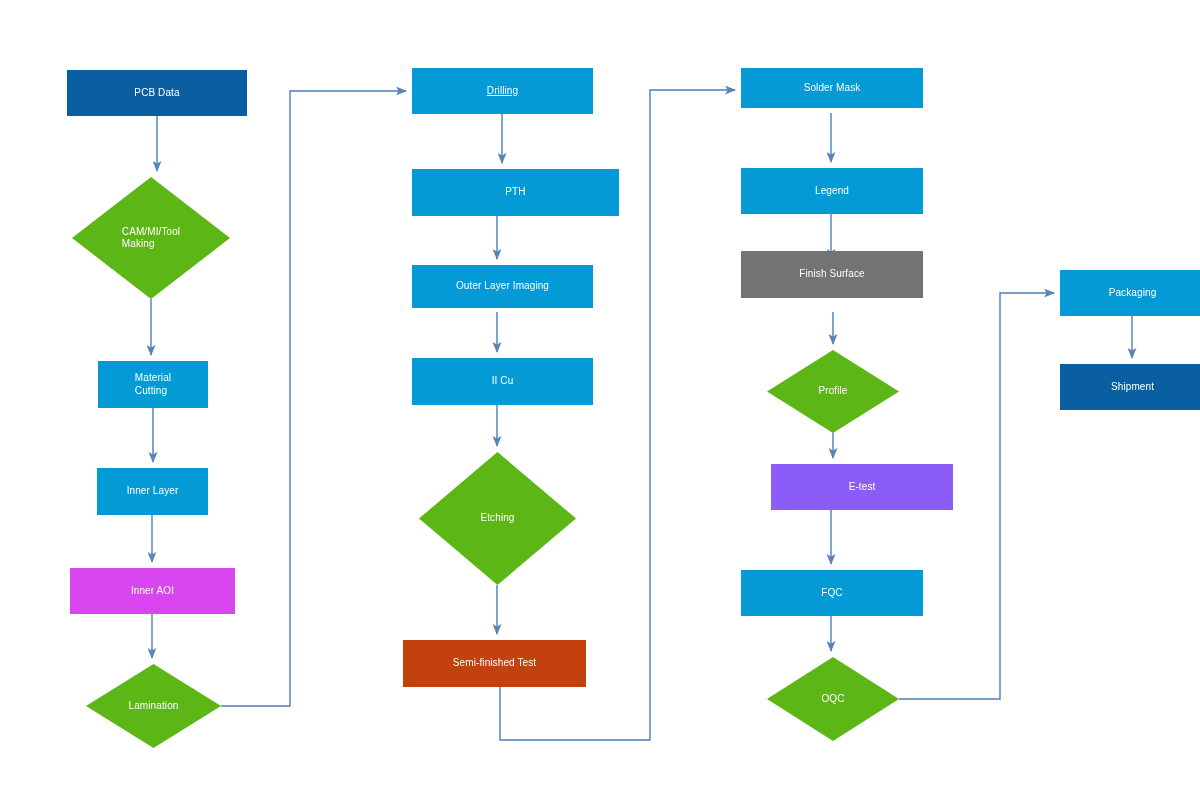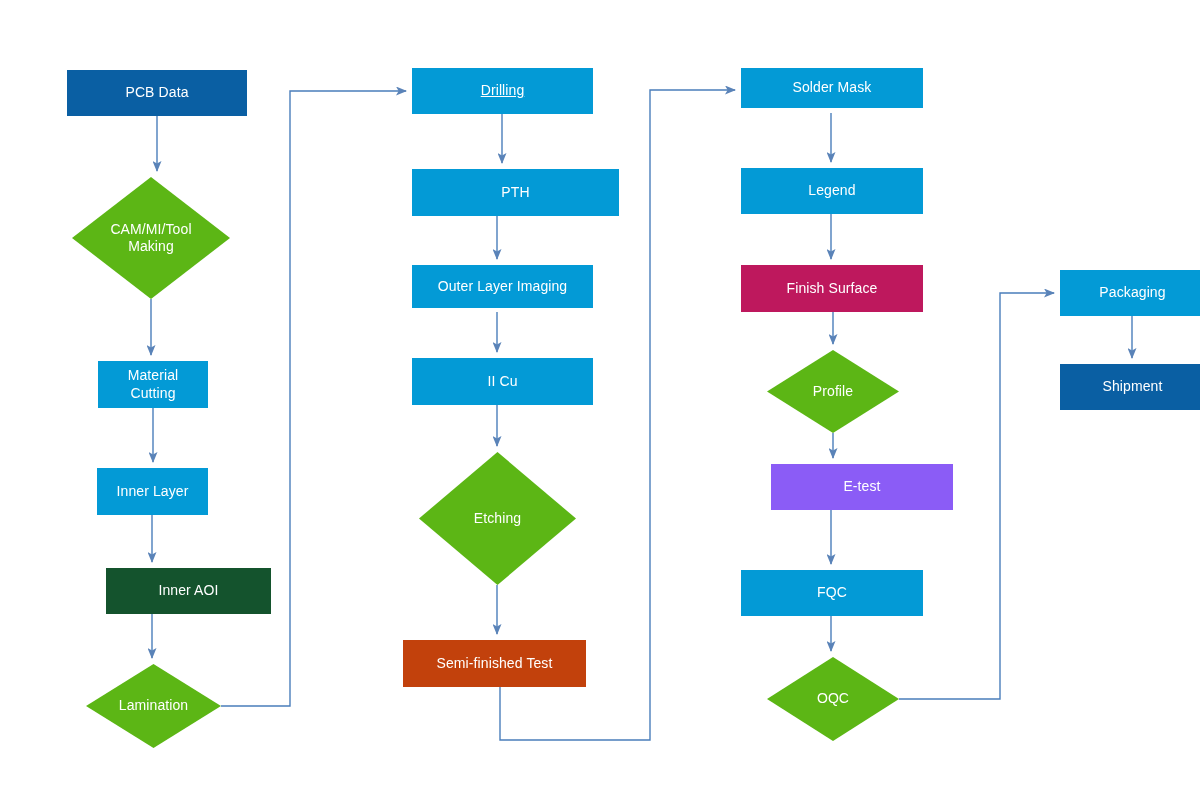--- a/index.html
+++ b/index.html
@@ -21,23 +21,23 @@
     top: 0;
     width: 1200px;
     height: 800px;
     pointer-events: none;
   }
   .node {
     position: absolute;
     display: flex;
     align-items: center;
     justify-content: center;
-    text-align: center;
+    text-align: left;
     color: #ffffff;
-    font-size: 14px;
+    font-size: 10px;
     line-height: 1.22;
     letter-spacing: 0.1px;
     box-sizing: border-box;
   }
   .node.rect { }
   .node.diamond {
     background: transparent !important;
   }
   .diamond-shape {
     position: absolute;
@@ -106,21 +106,21 @@
         <span class="node-label">CAM/MI/Tool
 Making</span>
       </div>
       <div class="node rect" style="left: 98px; top: 361px; width: 110px; height: 47px; background: rgb(3, 154, 214);">
         <span class="node-label">Material
 Cutting</span>
       </div>
       <div class="node rect" style="left: 97px; top: 468px; width: 111px; height: 47px; background: rgb(3, 154, 214);">
         <span class="node-label">Inner Layer</span>
       </div>
-      <div class="node rect" style="left: 70px; top: 568px; width: 165px; height: 46px; background: #14532d; margin-left: 36px;">
+      <div class="node rect" style="left: 70px; top: 568px; width: 165px; height: 46px; background: #d946ef;">
         <span class="node-label">Inner AOI</span>
       </div>
       <div class="node diamond" style="left: 86px; top: 664px; width: 135px; height: 84px;">
         <svg class="diamond-shape" viewBox="0 0 135 84" preserveAspectRatio="none">
           <polygon points="67.5,0 135,42 67.5,84 0,42" fill="#5cb615"></polygon>
         </svg>
         <span class="node-label">Lamination</span>
       </div>
       <div class="node rect" style="left: 412px; top: 68px; width: 181px; height: 46px; background: rgb(3, 154, 214); text-decoration: underline;">
         <span class="node-label">Drilling</span>
@@ -142,21 +142,21 @@
       </div>
       <div class="node rect" style="left: 403px; top: 640px; width: 183px; height: 47px; background: #c2410c;">
         <span class="node-label">Semi-finished Test</span>
       </div>
       <div class="node rect" style="left: 741px; top: 68px; width: 182px; height: 40px; background: rgb(3, 154, 214);">
         <span class="node-label">Solder Mask</span>
       </div>
       <div class="node rect" style="left: 741px; top: 168px; width: 182px; height: 46px; background: rgb(3, 154, 214);">
         <span class="node-label">Legend</span>
       </div>
-      <div class="node rect" style="left: 741px; top: 265px; width: 182px; height: 47px; background: #be185d;">
+      <div class="node rect" style="left: 741px; top: 251px; width: 182px; height: 47px; background: #737373;">
         <span class="node-label">Finish Surface</span>
       </div>
       <div class="node diamond" style="left: 767px; top: 350px; width: 132px; height: 83px;">
         <svg class="diamond-shape" viewBox="0 0 132 83" preserveAspectRatio="none">
           <polygon points="66,0 132,41.5 66,83 0,41.5" fill="#5cb615"></polygon>
         </svg>
         <span class="node-label">Profile</span>
       </div>
       <div class="node rect" style="left: 741px; top: 464px; width: 182px; height: 46px; background: #8b5cf6; margin-left: 30px;">
         <span class="node-label">E-test</span>

